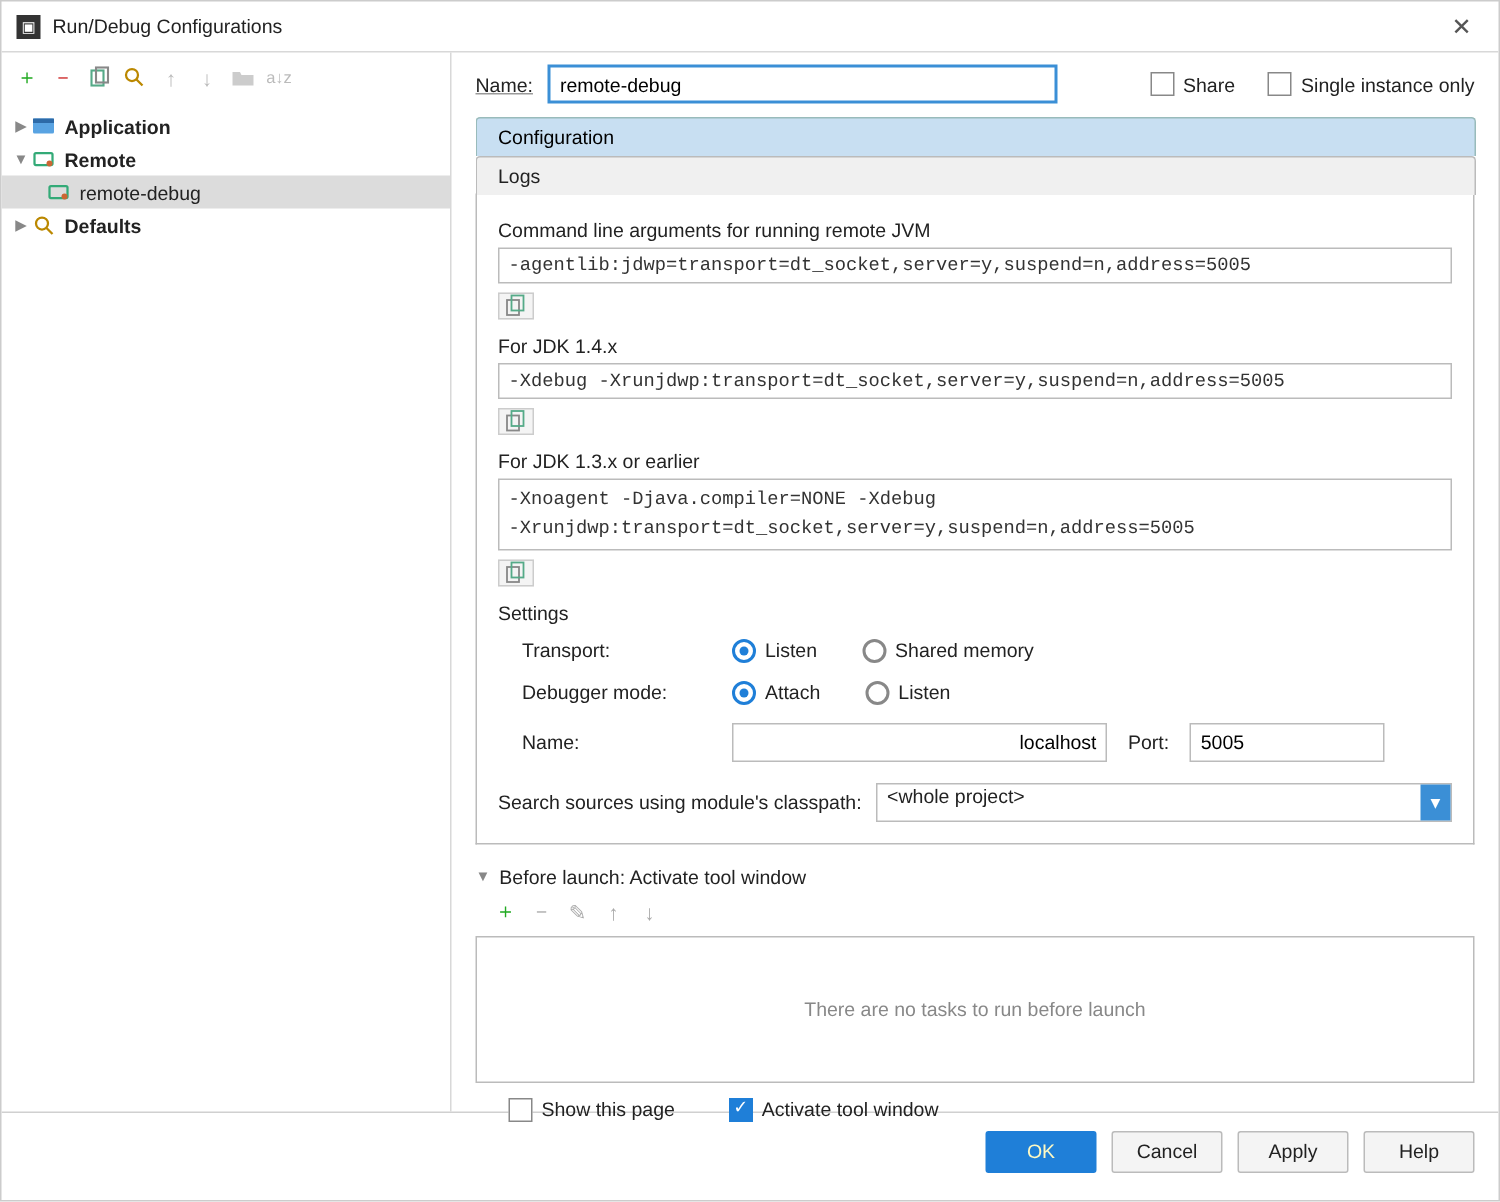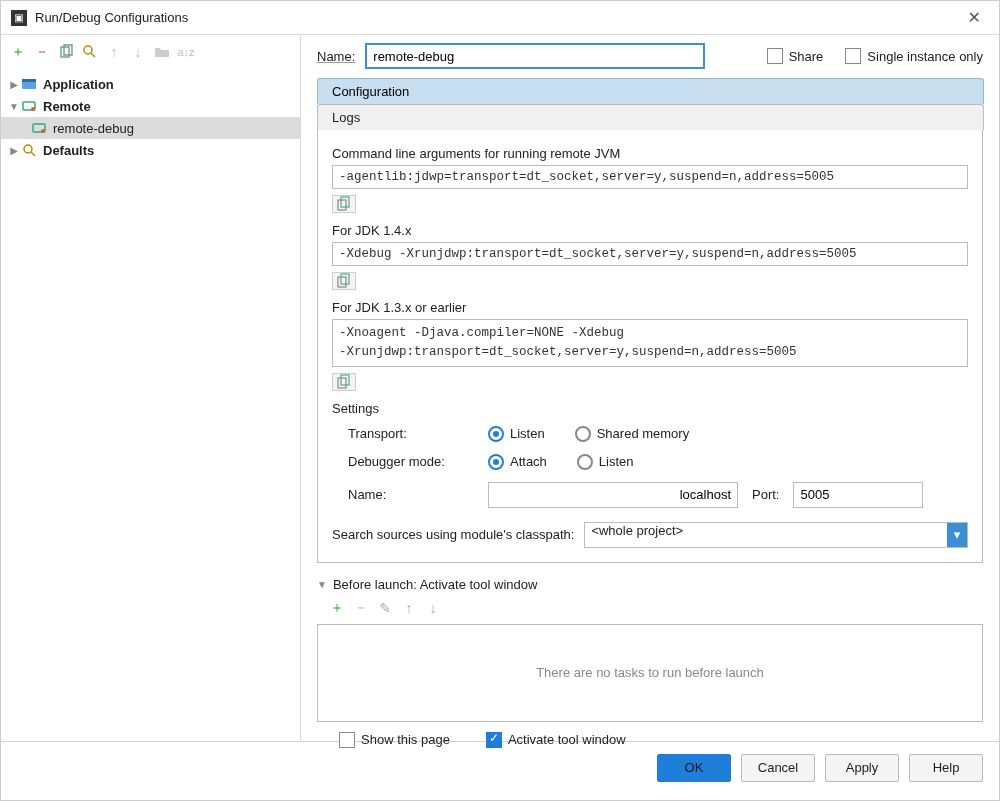--- a/index.html
+++ b/index.html
@@ -149,21 +149,21 @@
 .footer {
   height:52px; border-top:1px solid #d0d0d0;
   display:flex; align-items:center; justify-content:flex-end;
   gap:10px; padding:0 16px;
 }
 .btn {
   min-width:74px; height:28px; border:1px solid #bbb; background:#f4f4f4;
   display:flex;align-items:center;justify-content:center; cursor:pointer; border-radius:2px;
   font-size:13px;
 }
-.btn.primary { background:#1f7fd8; color:#0f172a; border-color:#1f7fd8;}
+.btn.primary { background:#1f7fd8; color:#fef9c3; border-color:#1f7fd8;}
 svg { display:block; }
 </style>
 </head>
 <body>
 
 <div class="titlebar">
   <span class="app-icon">▣</span>
   <span class="title">Run/Debug Configurations</span>
   <span class="close-x">✕</span>
 </div>

